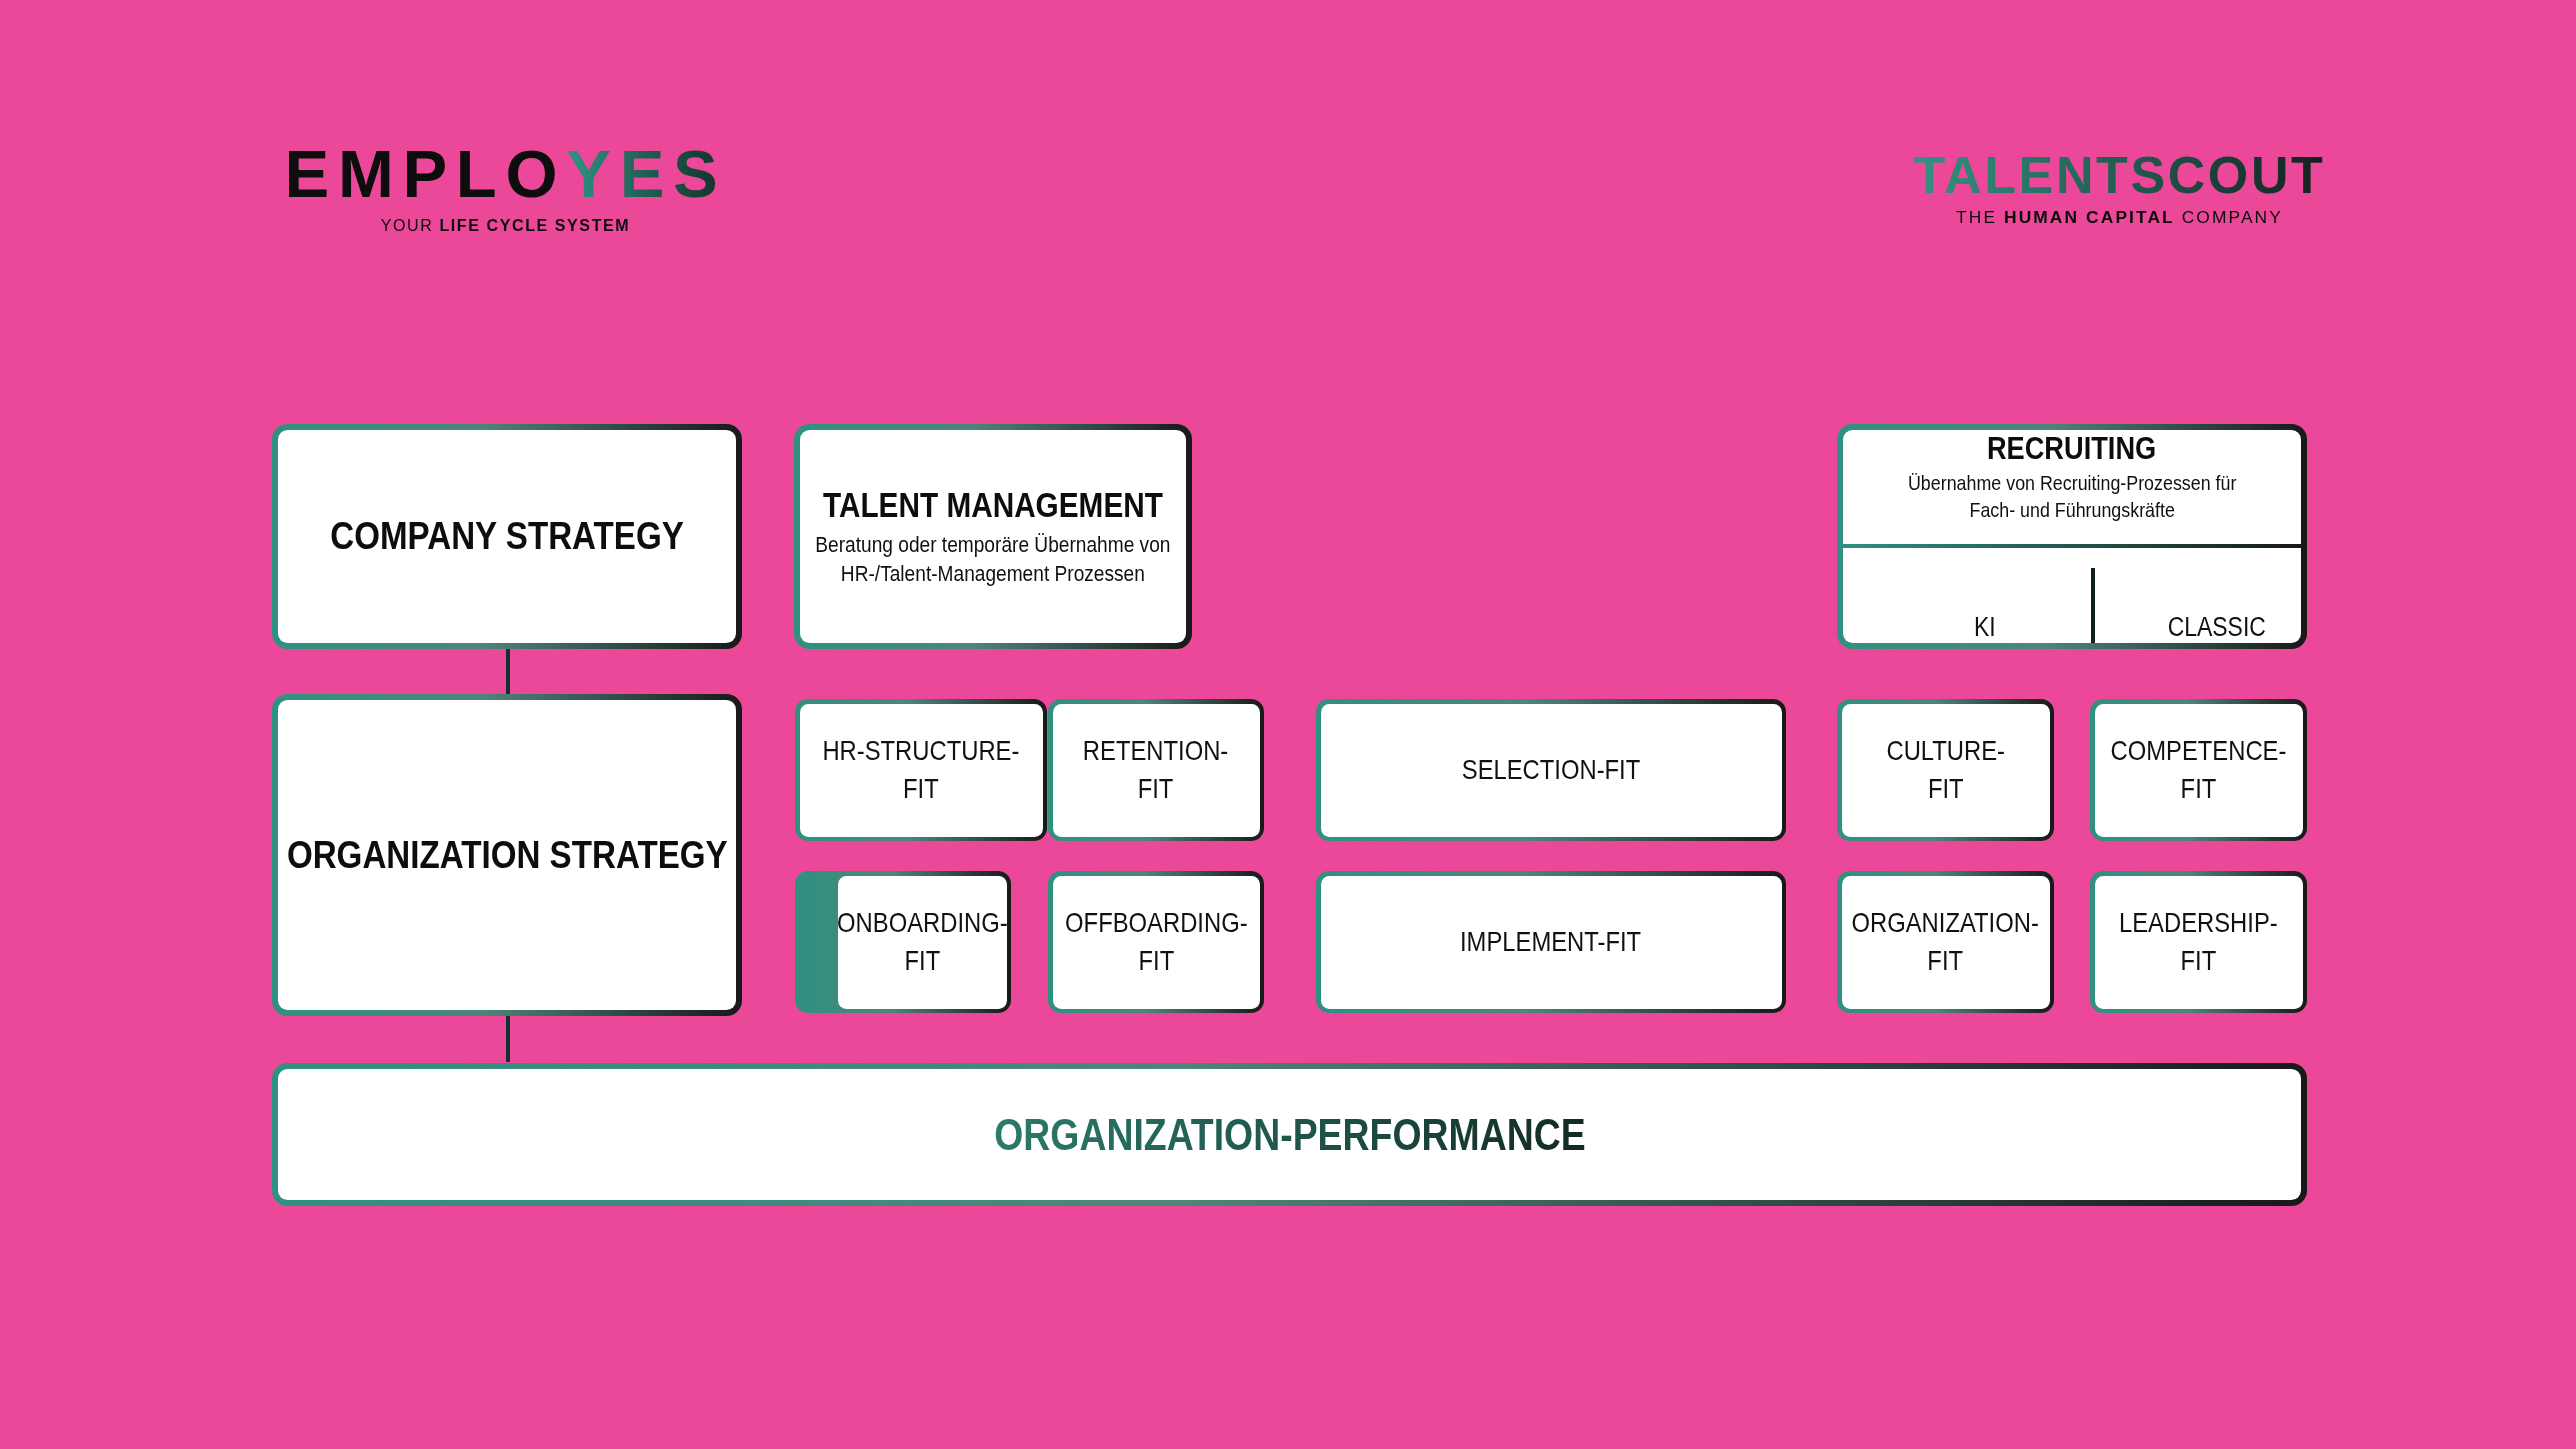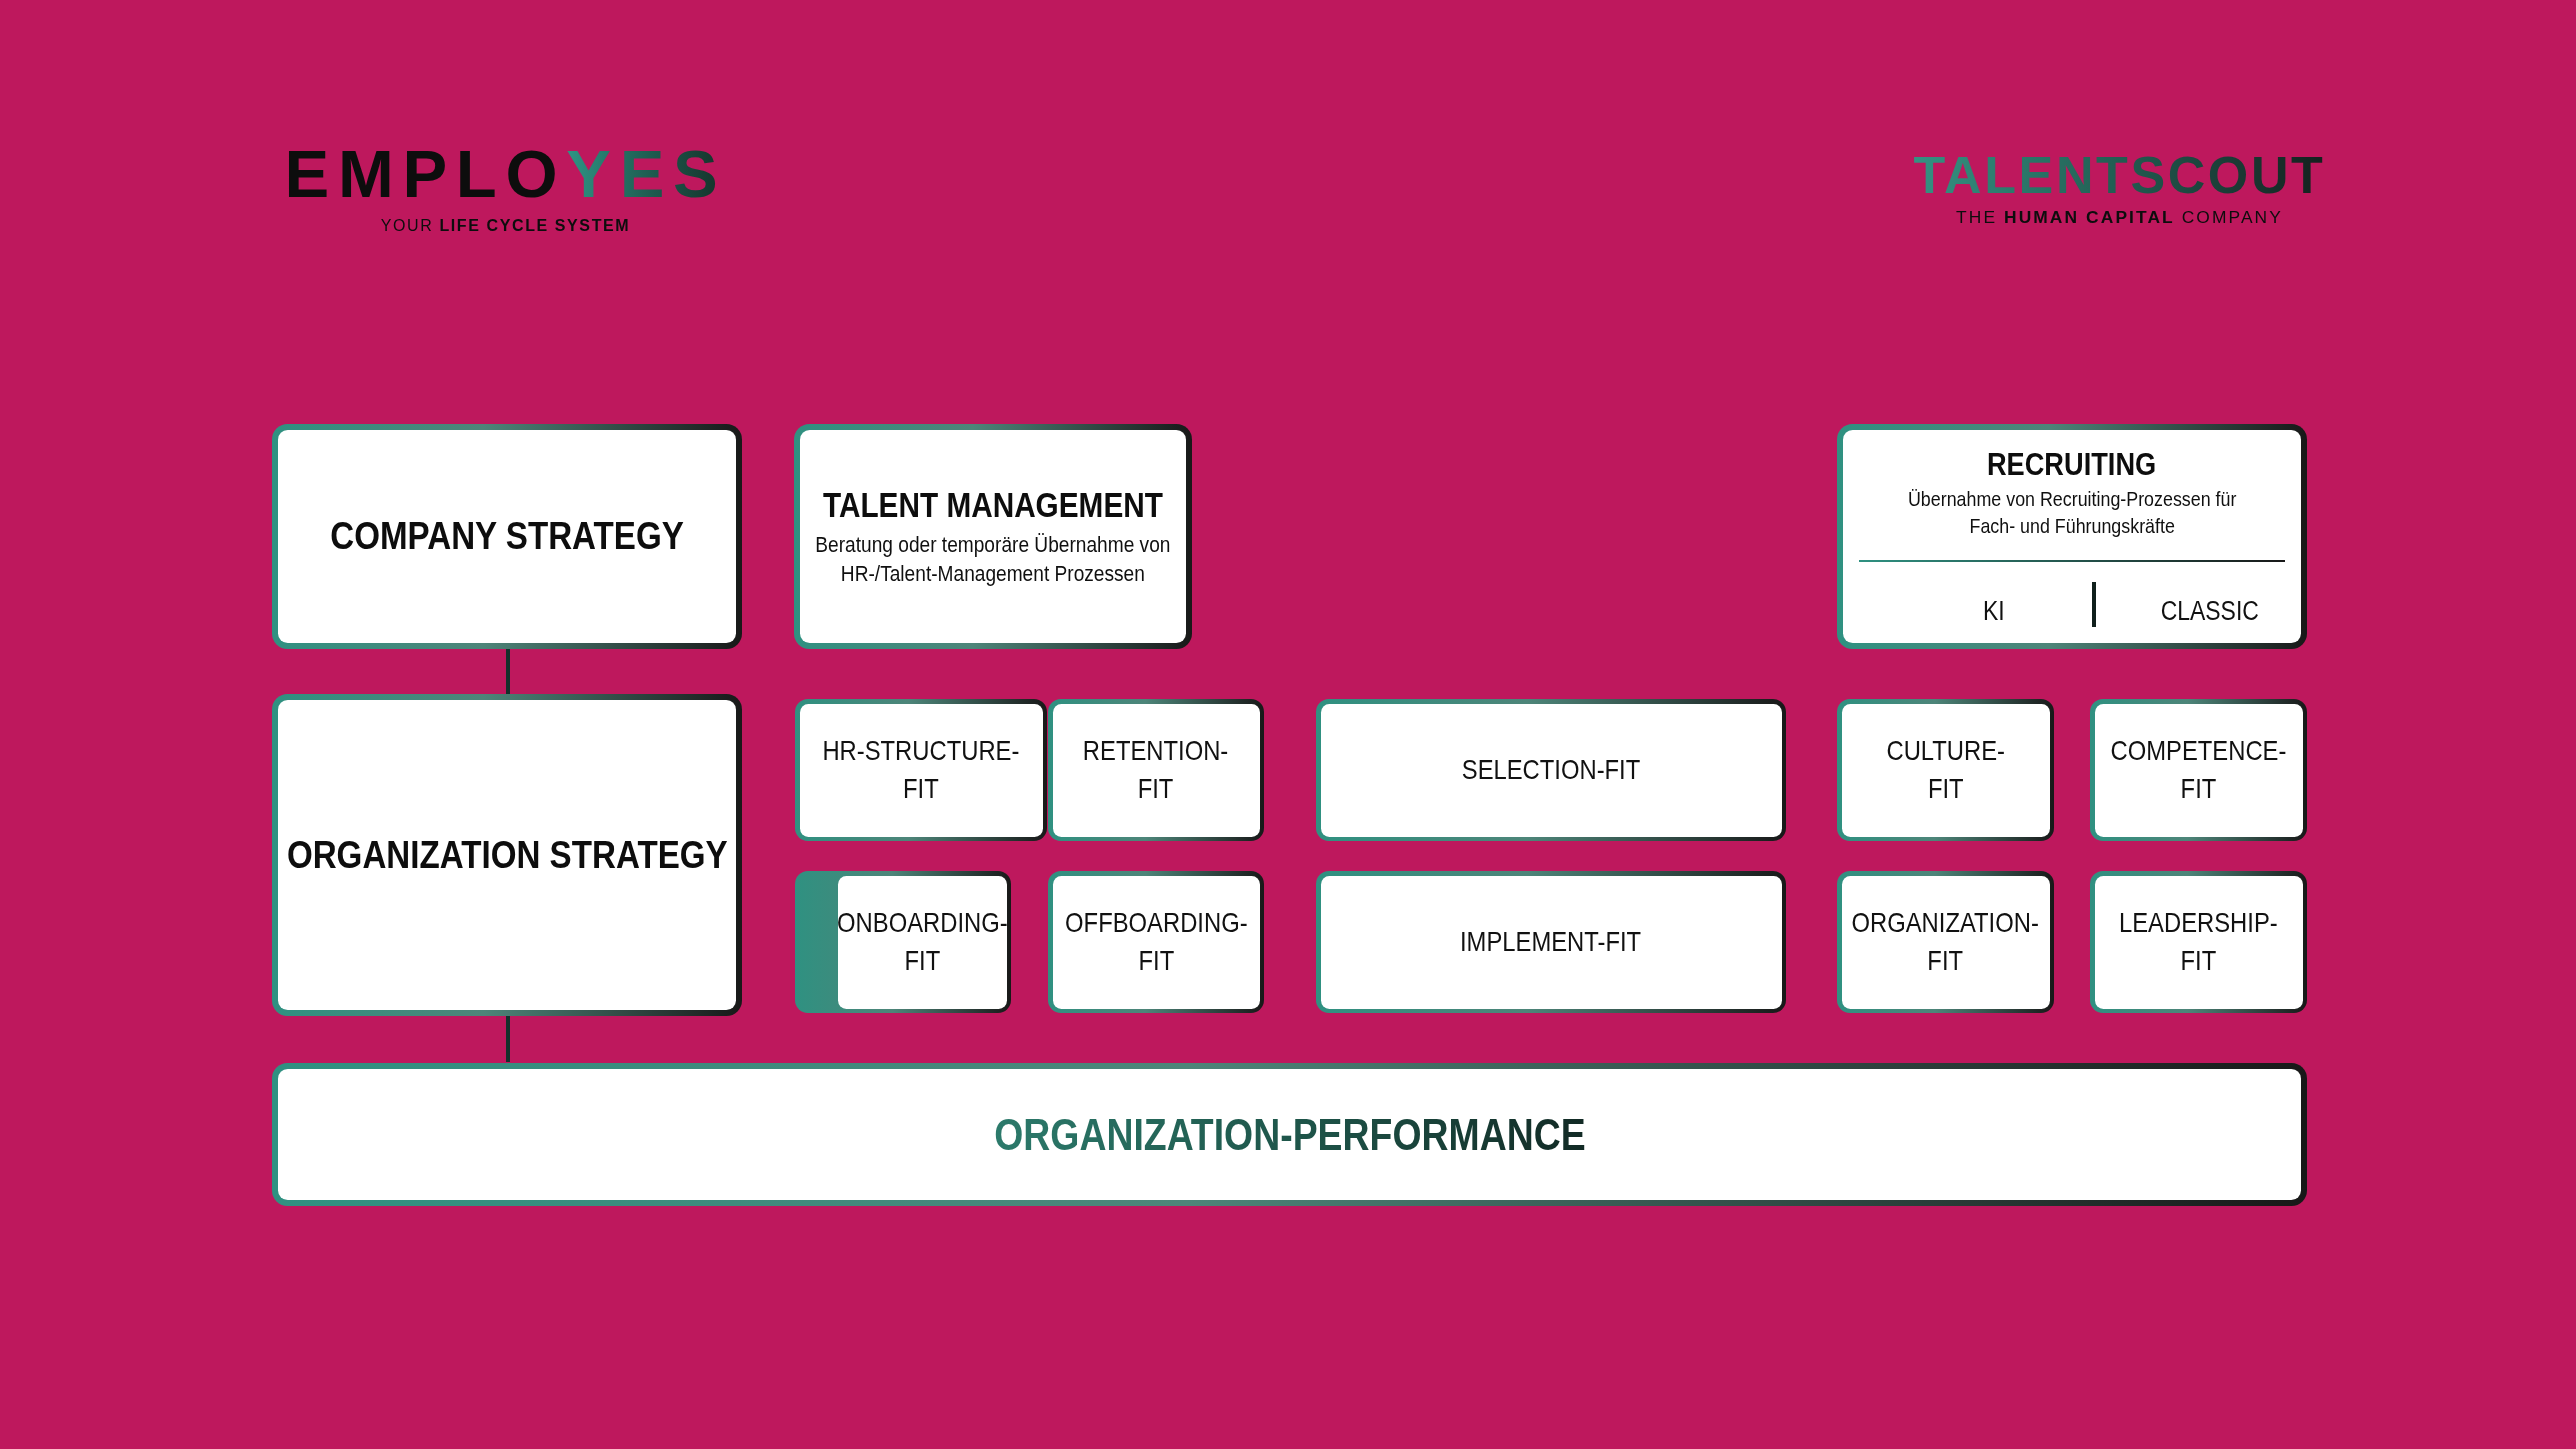--- a/index.html
+++ b/index.html
@@ -1,17 +1,17 @@
 <!DOCTYPE html>
 <html style="font-size:10.3px"><head>
 <meta charset="utf-8">
 <style>
   html,body{margin:0;padding:0;background:#ffffff;}
   #canvas{
-    position:relative;width:2576px;height:1449px;background:#be185d;overflow:hidden;
+    position:relative;width:2576px;height:1449px;background:#ec4899;overflow:hidden;
     font-family:"Liberation Sans",sans-serif;color:#101010;
   }
   
   .gbox{position:absolute;background:linear-gradient(90deg,#2f9181 0%,#4d8579 45%,#181818 100%);
         border-radius:15.5px;padding:5.8px;box-sizing:border-box;}
   .gbox .inner{width:100%;height:100%;background:#ffffff;border-radius:9.7px;
         display:flex;flex-direction:column;align-items:center;justify-content:center;box-sizing:border-box;}
   .gbox.thin{padding:4.5px;border-radius:13px;}
   .gbox.thin .inner{border-radius:8.4px;}
   
@@ -70,21 +70,21 @@
 
   <div class="gbox" style="left:794px;top:424px;width:398px;height:225px;">
     <div class="inner">
       <div class="t-mid cond">TALENT MANAGEMENT</div>
       <div class="sub cond"><span>Beratung oder temporäre Übernahme von</span><br><span>HR-/Talent-Management Prozessen</span></div>
     </div>
   </div>
 
 
   <div class="gbox" style="left:1837px;top:424px;width:470px;height:225px;">
-    <div class="inner" style="padding:16px;gap:20px;">
+    <div class="inner" style="padding:0;gap:20px;">
       <div class="rec-top">
         <div class="t-mid cond" style="font-size:32px;">RECRUITING</div>
         <div class="sub cond" style="font-size:21px;margin-top:2.6px;"><span>Übernahme von Recruiting-Prozessen für</span><br><span>Fach- und Führungskräfte</span></div>
       </div>
       <div class="rec-divider-h"></div>
       <div class="rec-cells">
         <div class="rec-cell left">
             <span class="cell-label cond">KI</span>
           </div>
         <div class="rec-divider-v"></div>

